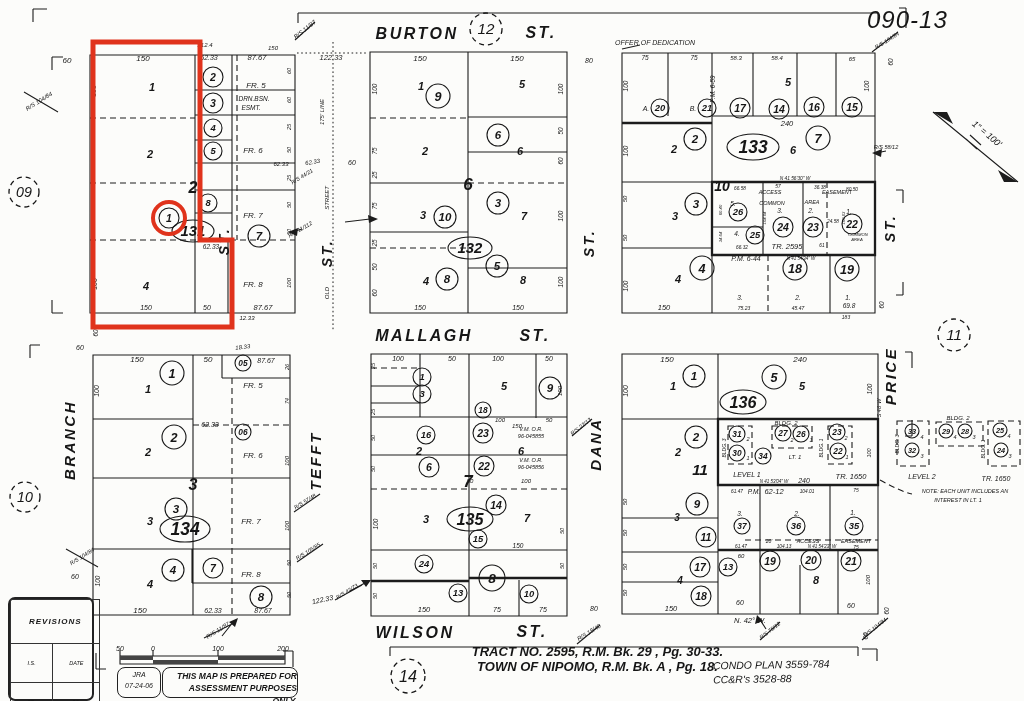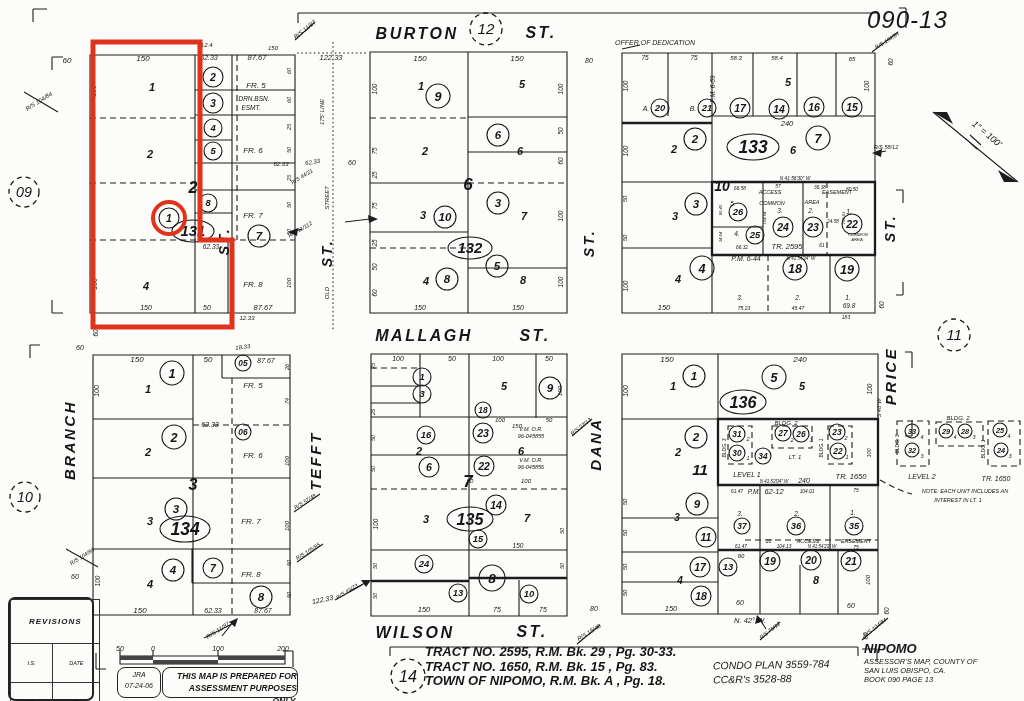--- a/index.html
+++ b/index.html
@@ -22,21 +22,21 @@
   #mapnum{left:867px;top:6px;font-size:24px;letter-spacing:1px}
   #revbox{left:8px;top:597px;width:82px;height:100px;border:2px solid #222;border-radius:7px;
           background:#fcfcfa;font-size:5.5px}
   #revbox table{border-collapse:collapse;width:100%;height:100%}
   #revbox th,#revbox td{border:1px solid #333;text-align:center;padding:16px;font-weight:normal;height:6px}
   #revbox .hd{font-weight:bold;font-size:8px;height:11px;letter-spacing:1px}
   #stampA{left:117px;top:667px;width:42px;height:27px;border:1.6px solid #222;border-radius:8px;
           font-size:7px;text-align:center;line-height:1.5;padding-top:2px}
   #stampB{left:162px;top:667px;width:134px;height:27px;border:1.6px solid #222;border-radius:8px;
           font-size:8.5px;font-weight:bold;text-align:right;line-height:1.45;padding-top:2px}
-  #titleblk{left:425px;top:645px;width:345px;text-align:left;font-size:13px;font-weight:bold;line-height:1.12}
+  #titleblk{left:425px;top:645px;width:345px;text-align:center;font-size:13px;font-weight:bold;line-height:1.12}
   #condo{left:713px;top:658px;width:160px;font-size:10.5px;line-height:1.3;transform:rotate(-1deg)}
   #nipomo{left:864px;top:641px;width:158px;line-height:1.2}
   #nipomo .city{font-size:13px;font-weight:bold}
   #nipomo .sm{font-size:7.5px}
 </style>
 </head>
 <body>
 
 <div id="frame">
 
@@ -793,29 +793,22 @@
     <div>JRA</div>
     <div>07-24-06</div>
   </div>
   <div class="ov" id="stampB">
     <div>THIS MAP IS PREPARED FOR</div>
     <div>ASSESSMENT PURPOSES ONLY.</div>
   </div>
 
   <div class="ov" id="titleblk">
     <div>TRACT NO. 2595, R.M. Bk. 29 , Pg. 30-33.</div>
-    <div>TRACT NO. 1650, R.M. Bk. 15 , Pg. 83.</div>
     <div>TOWN OF NIPOMO, R.M. Bk. A , Pg. 18.</div>
   </div>
 
   <div class="ov" id="condo">
     <div>CONDO PLAN 3559-784</div>
     <div>CC&amp;R's 3528-88</div>
   </div>
 
-  <div class="ov" id="nipomo">
-    <div class="city">NIPOMO</div>
-    <div class="sm">ASSESSOR'S MAP, COUNTY OF</div>
-    <div class="sm">SAN LUIS OBISPO, CA.</div>
-    <div class="sm">BOOK 090 PAGE 13</div>
-  </div>
 
 </div>
 
 </body></html>

